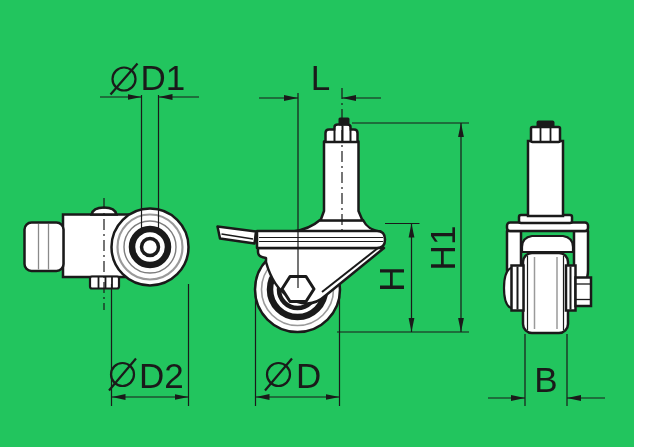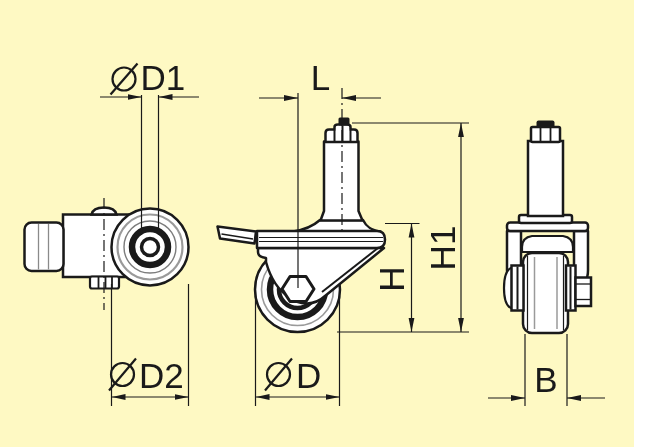--- a/index.html
+++ b/index.html
@@ -1,19 +1,19 @@
 <!DOCTYPE html>
 <html><head>
 <meta charset="utf-8">
 <style>
   html,body{margin:0;padding:0;background:#fff;}
   .canvas{
     position:relative;
     width:634px;height:447px;
-    background:#fef9c3;
+    background:#22c55e;
     font-family:"Liberation Sans", sans-serif;
     overflow:hidden;
   }
   svg{display:block;}
   .dim-text{
     font-family:"Liberation Sans", sans-serif;
     font-size:35px;
     fill:#1a1a1a;
   }
 </style>

